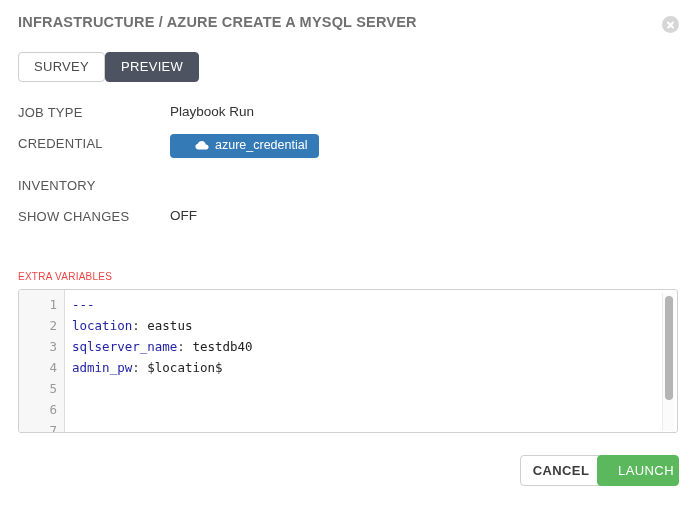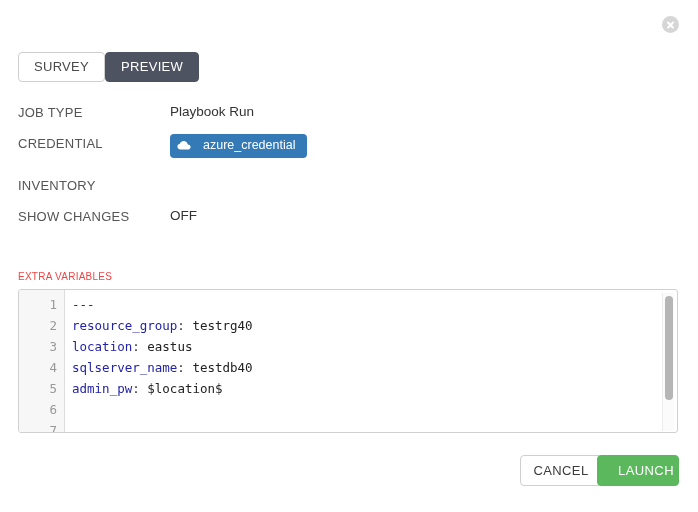--- a/index.html
+++ b/index.html
@@ -125,25 +125,25 @@
     font-size: 13.5px;
     color: #333333;
     white-space: nowrap;
   }
   .cred-badge {
     position: absolute;
     left: 170px;
     top: 0px;
     display: inline-flex;
     align-items: center;
-    gap: 12px;
+    gap: 6px;
     background: #337ab7;
     color: #ffffff;
     border-radius: 4px;
-    padding: 5px 12px 6px 6px;
+    padding: 5px 12px 6px 24px;
     font-size: 12.5px;
     cursor: pointer;
     line-height: 1;
   }
   .cloud-icon {
     display: inline-block;
     width: 15px;
     height: 11px;
     position: relative;
     top: 0px;
@@ -251,37 +251,39 @@
     justify-content: center;
     line-height: 1;
   }
   .btn-cancel {
     right: 96px;
     top: 3px;
     width: 82px;
     background: #ffffff;
     border: 1px solid #cfcfcf;
     color: #3c3c3c;
+    font-weight: bold;
   }
   .btn-launch {
     right: 19px;
     top: 3px;
     width: 82px;
     background: #5cb85c;
     border: 1px solid #5cb85c;
     color: #ffffff;
     padding-left: 16px;
   }
 </style>
 </head>
 <body>
 
 <div class="modal">
 
   <div class="modal-header">
+    <div class="modal-title">INFRASTRUCTURE / AZURE CREATE A MYSQL SERVER</div>
     <div class="close-icon"></div>
   </div>
 
   <div class="tab-row">
     <div class="tab-btn inactive">SURVEY</div>
     <div class="tab-btn active">PREVIEW</div>
   </div>
 
   <div class="details">
 
@@ -321,21 +323,20 @@
         <div class="gutter-num">1</div>
         <div class="gutter-num">2</div>
         <div class="gutter-num">3</div>
         <div class="gutter-num">4</div>
         <div class="gutter-num">5</div>
         <div class="gutter-num">6</div>
         <div class="gutter-num">7</div>
       </div>
     <div class="code" id="code">
         <div class="code-line"><span class="yaml-doc">---</span></div>
-        <div class="code-line"><span class="yaml-key">resource_group</span><span class="yaml-punct">:</span><span class="yaml-val"> testrg40</span></div>
         <div class="code-line"><span class="yaml-key">location</span><span class="yaml-punct">:</span><span class="yaml-val"> eastus</span></div>
         <div class="code-line"><span class="yaml-key">sqlserver_name</span><span class="yaml-punct">:</span><span class="yaml-val"> testdb40</span></div>
         <div class="code-line"><span class="yaml-key">admin_pw</span><span class="yaml-punct">:</span><span class="yaml-val"> $location$</span></div>
         <div class="code-line"> </div>
       </div>
     <div class="editor-scrollbar">
       <div class="editor-scroll-thumb"></div>
     </div>
   </div>
 

